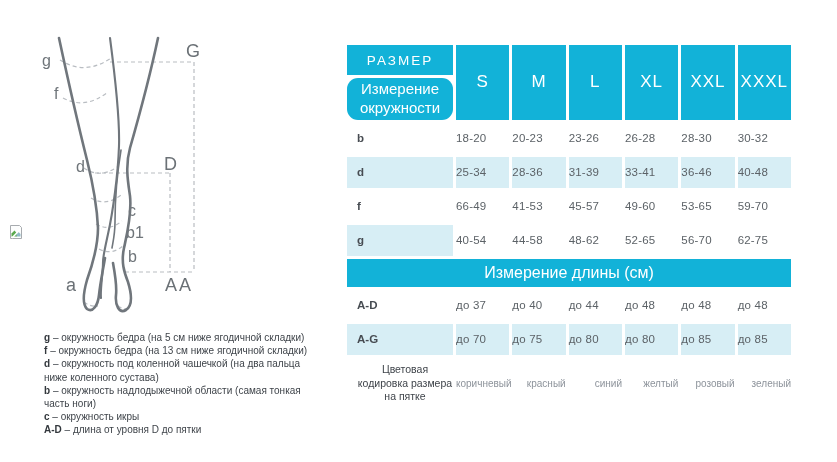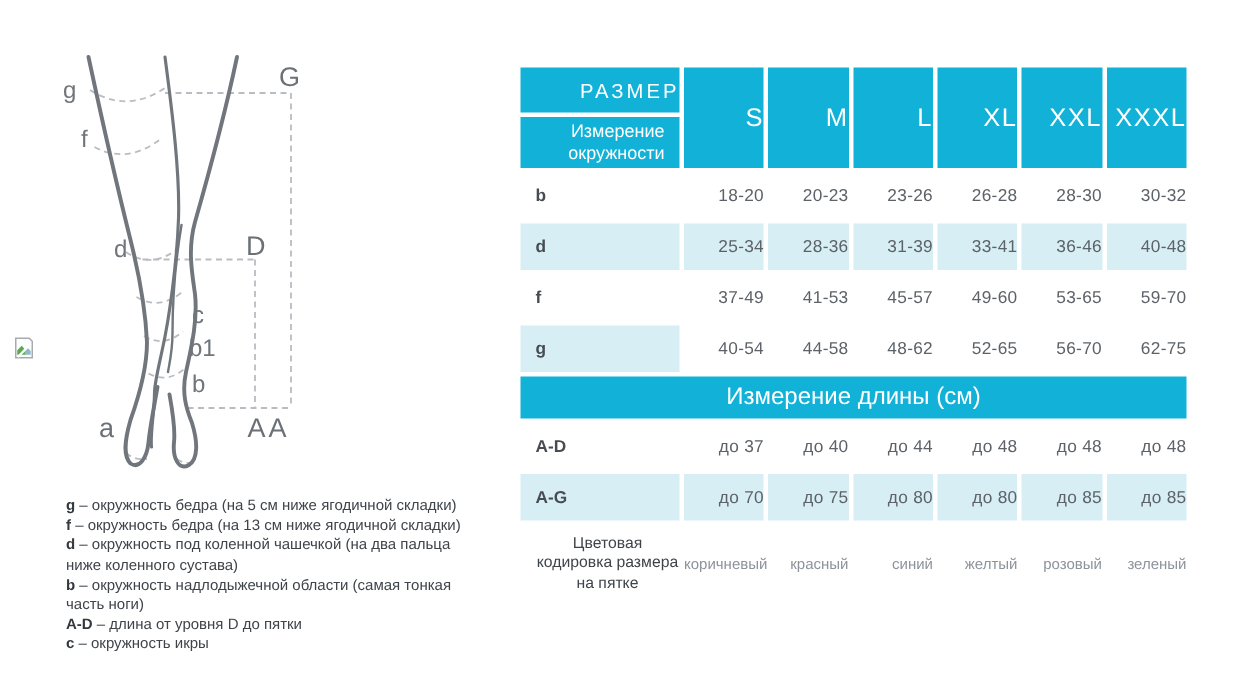--- a/index.html
+++ b/index.html
@@ -35,31 +35,31 @@
   }
   .legend-item b{color:#33383d;}
   
   table.size-table{
     position:absolute;left:344px;top:42px;width:450px;
     border-collapse:separate;border-spacing:3px;table-layout:fixed;
   }
   table.size-table col.c0{width:106px;}
   th,td{font-weight:normal;vertical-align:middle;}
   th.hcell{
-    background:var(--accent);color:#fff;text-align:right;
+    background:var(--accent);color:#fff;text-align:center;
   }
   th.size-title{height:30px;font-size:13.5px;letter-spacing:2px;}
-  th.measure-title{height:32px;font-size:12px;line-height:1.25;padding:2px 10px;}
+  th.measure-title{height:32px;font-size:15px;line-height:1.25;padding:2px 10px;border-radius:11px;}
   th.size-col{font-size:17px;letter-spacing:1px;}
   td.lbl{
     height:31px;text-align:left;padding-left:10px;
     font-weight:bold;font-size:11.5px;color:var(--label-text);
   }
   td.val{
-    height:31px;text-align:right;font-size:11.5px;
+    height:31px;text-align:left;font-size:11.5px;
     color:var(--body-text);letter-spacing:0.2px;
   }
   tr.alt td{background:var(--row-alt);}
   tr.alt-label td.lbl{background:var(--row-alt);}
   tr.alt-label td.val{background:#fff;}
   td.band{
     height:28px;background:var(--accent);color:#fff;
     text-align:center;font-size:16px;
   }
   td.color-label{
@@ -119,22 +119,22 @@
     <path d="M8.5,12.5 v-2.5 l2,-2 2,2 v2.5 z" fill="#8fb9c6"></path>
     <path d="M12.5,5 L4,14" stroke="#ffffff" stroke-width="1.6"></path>
   </svg>
 </div>
 
 <div class="legend">
   <div class="legend-item"><b>g</b> <span>– окружность бедра (на 5 см ниже ягодичной складки)</span></div>
   <div class="legend-item"><b>f</b> <span>– окружность бедра (на 13 см ниже ягодичной складки)</span></div>
   <div class="legend-item"><b>d</b> <span>– окружность под коленной чашечкой (на два пальца ниже коленного сустава)</span></div>
   <div class="legend-item"><b>b</b> <span>– окружность надлодыжечной области (самая тонкая часть ноги)</span></div>
+  <div class="legend-item"><b>c</b> <span>– окружность икры</span></div>
   <div class="legend-item"><b>A-D</b> <span>– длина от уровня D до пятки</span></div>
-  <div class="legend-item"><b>c</b> <span>– окружность икры</span></div>
 </div>
 
 <table class="size-table">
   <colgroup>
       <col class="c0">
       <col>
       <col>
       <col>
       <col>
       <col>
@@ -167,21 +167,21 @@
     <td class="lbl">d</td>
     <td class="val">25-34</td>
     <td class="val">28-36</td>
     <td class="val">31-39</td>
     <td class="val">33-41</td>
     <td class="val">36-46</td>
     <td class="val">40-48</td>
   </tr>
   <tr>
     <td class="lbl">f</td>
-    <td class="val">37-49</td>
+    <td class="val">66-49</td>
     <td class="val">41-53</td>
     <td class="val">45-57</td>
     <td class="val">49-60</td>
     <td class="val">53-65</td>
     <td class="val">59-70</td>
   </tr>
   <tr class="alt-label">
     <td class="lbl">g</td>
     <td class="val">40-54</td>
     <td class="val">44-58</td>

